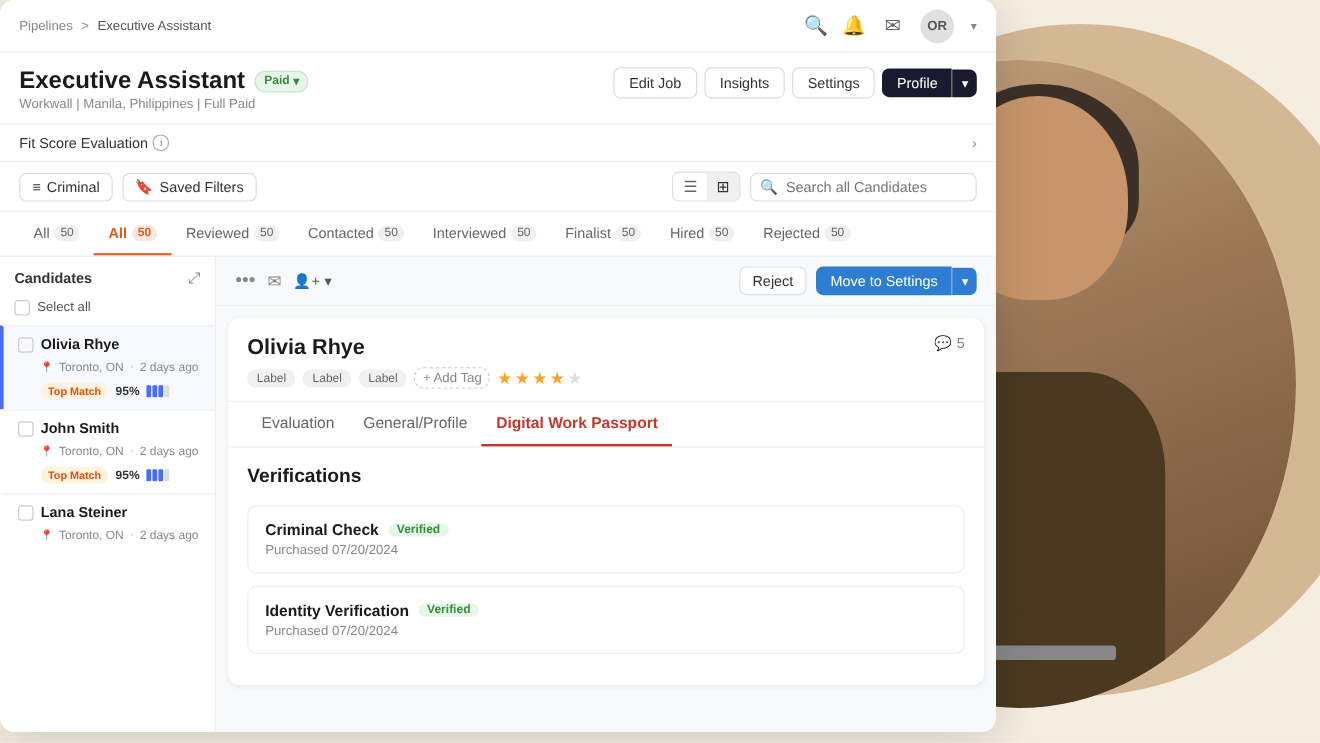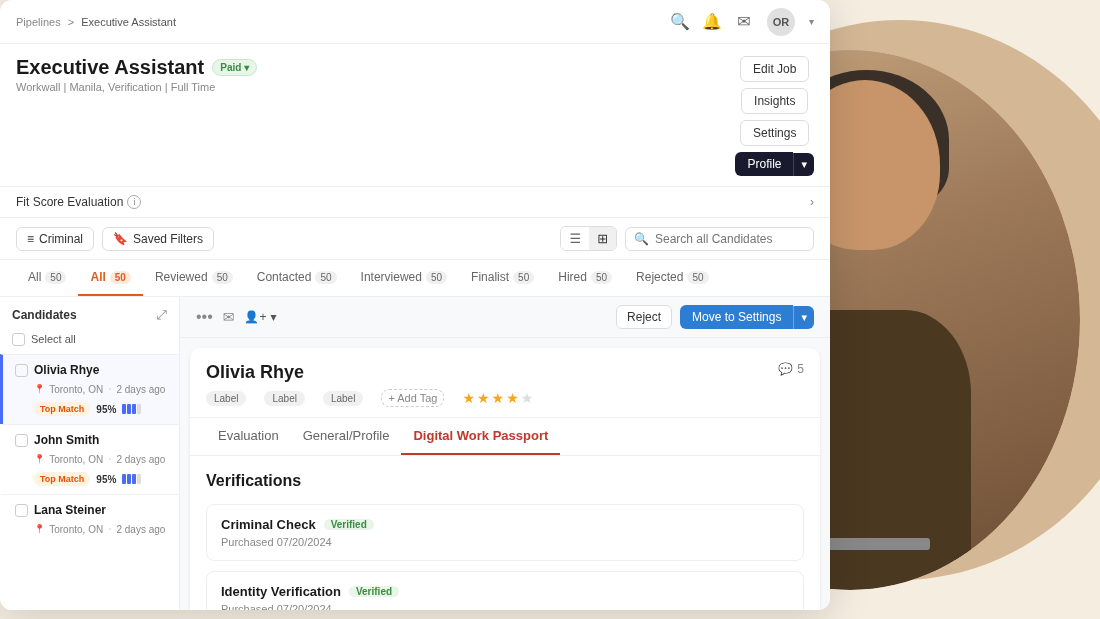--- a/index.html
+++ b/index.html
@@ -234,21 +234,20 @@
     }
     .job-meta {
       font-size: 11px;
       color: #888;
       margin-top: 2px;
     }
     .job-actions {
       display: flex;
       align-items: center;
       gap: 6px;
-      flex-direction: column;
     }
     .btn-outline {
       border: 1px solid #ddd;
       background: #fff;
       color: #333;
       font-size: 12px;
       padding: 5px 12px;
       border-radius: 6px;
       cursor: pointer;
     }
@@ -606,21 +605,21 @@
     }
     .cand-detail-left {}
     .cand-detail-name {
       font-size: 18px;
       font-weight: 700;
       color: #1a1a1a;
     }
     .cand-labels {
       display: flex;
       align-items: center;
-      gap: 18px;
+      gap: 6px;
       margin-top: 6px;
     }
     .label-pill {
       background: #f0f0f0;
       color: #666;
       font-size: 10px;
       padding: 2px 8px;
       border-radius: 8px;
       font-weight: 500;
     }
@@ -748,21 +747,21 @@
 
   <div class="job-header">
     <div class="job-title-area">
       <div class="job-title-row">
         <span class="job-title">Executive Assistant</span>
         <div class="paid-badge">
           <span>Paid</span>
           <span>▾</span>
         </div>
       </div>
-      <div class="job-meta">Workwall | Manila, Verification | Full Time</div>
+      <div class="job-meta">Workwall | Manila, Philippines | Full Paid</div>
     </div>
     <div class="job-actions">
       <button class="btn-outline">Edit Job</button>
       <button class="btn-outline">Insights</button>
       <button class="btn-outline">Settings</button>
       <div class="btn-invite">
         <button class="btn-invite-main">Profile</button>
         <button class="btn-invite-chevron">▾</button>
       </div>
     </div>

